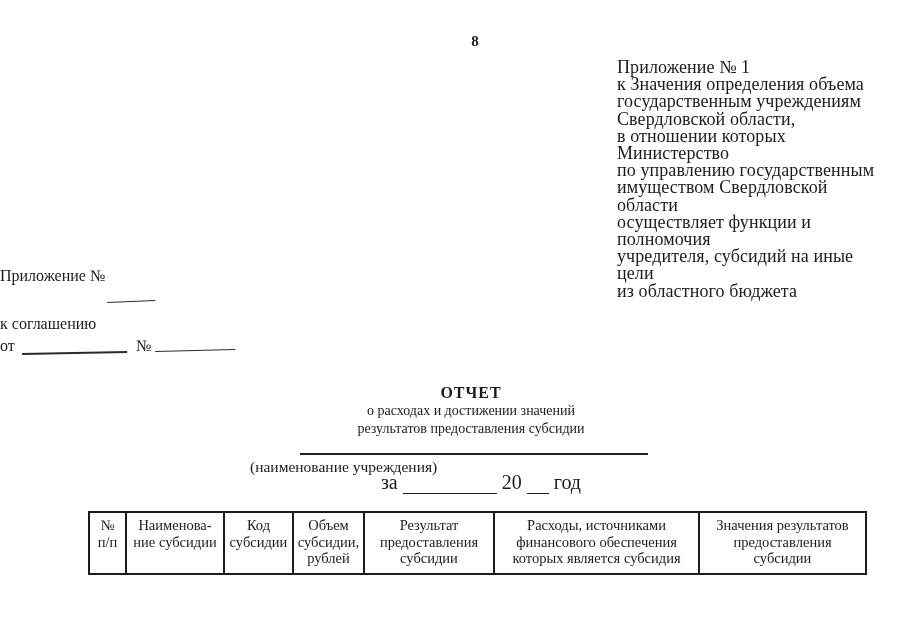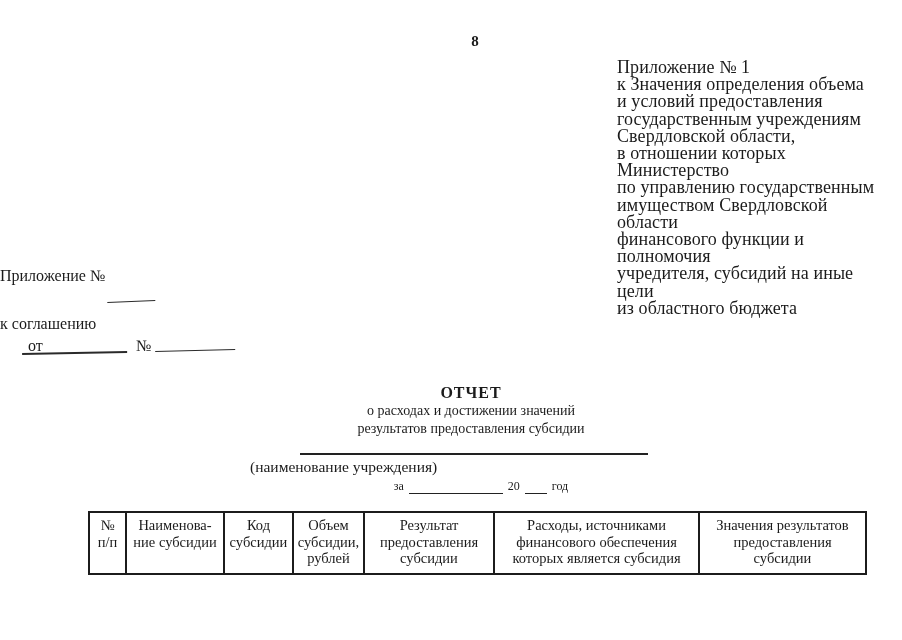--- a/index.html
+++ b/index.html
@@ -29,21 +29,21 @@
     top: 59px;
     left: 617px;
     width: 272px;
     font-size: 18px;
     line-height: 17.2px;
     letter-spacing: 0.1px;
   }
   .agr-line { position: absolute; font-size: 16px; white-space: nowrap; }
   .agr-line-1 { top: 267px; left: 0; }
   .agr-line-2 { top: 315px; left: 0; }
-  .agr-line-3 { top: 337px; left: 0; margin-left: 28px; }
+  .agr-line-3 { top: 337px; left: 0; }
   .agr-no-label { position: absolute; top: 337px; left: 136px; font-size: 16px; }
 
   .blank-line {
     position: absolute;
     border-bottom: 1.6px solid #2a2a2a;
     height: 14px;
   }
   .blank-appendix-no { top: 287px; left: 107px; width: 48px; transform: rotate(-2.5deg); }
   .blank-from        { top: 338px; left: 22px;  width: 105px; border-bottom-width: 2px; transform: rotate(-1deg); }
   .blank-agr-no      { top: 336px; left: 155px; width: 80px; transform: rotate(-1.5deg); }
@@ -83,21 +83,21 @@
   }
   .period-line {
     position: absolute;
     left: 250px;
     top: 474px;
     width: 462px;
     height: 20px;
     display: flex;
     justify-content: center;
     align-items: flex-end;
-    font-size: 12px;
+    font-size: 20px;
     gap: 5px;
   }
   .period-line .blank {
     display: inline-block;
     border-bottom: 1.8px solid #222;
     height: 13px;
   }
   .blank-period { width: 94px; }
   .blank-year { width: 22px; }
 
@@ -125,27 +125,26 @@
 </head>
 <body>
 
 <div class="page">
 
   <div class="page-number">8</div>
 
   <div class="appendix-note">
     <div>Приложение № 1</div>
     <div>к Значения определения объема</div>
-    <div>и условий предоставления</div>
     <div>государственным учреждениям</div>
     <div>Свердловской области,</div>
     <div>в отношении которых Министерство</div>
     <div>по управлению государственным</div>
     <div>имуществом Свердловской области</div>
-    <div>финансового функции и полномочия</div>
+    <div>осуществляет функции и полномочия</div>
     <div>учредителя, субсидий на иные цели</div>
     <div>из областного бюджета</div>
   </div>
 
   <div class="agr-line agr-line-1">Приложение №</div>
   <div class="blank-line blank-appendix-no"></div>
 
   <div class="agr-line agr-line-2">к соглашению</div>
 
   <div class="agr-line agr-line-3">от</div>

